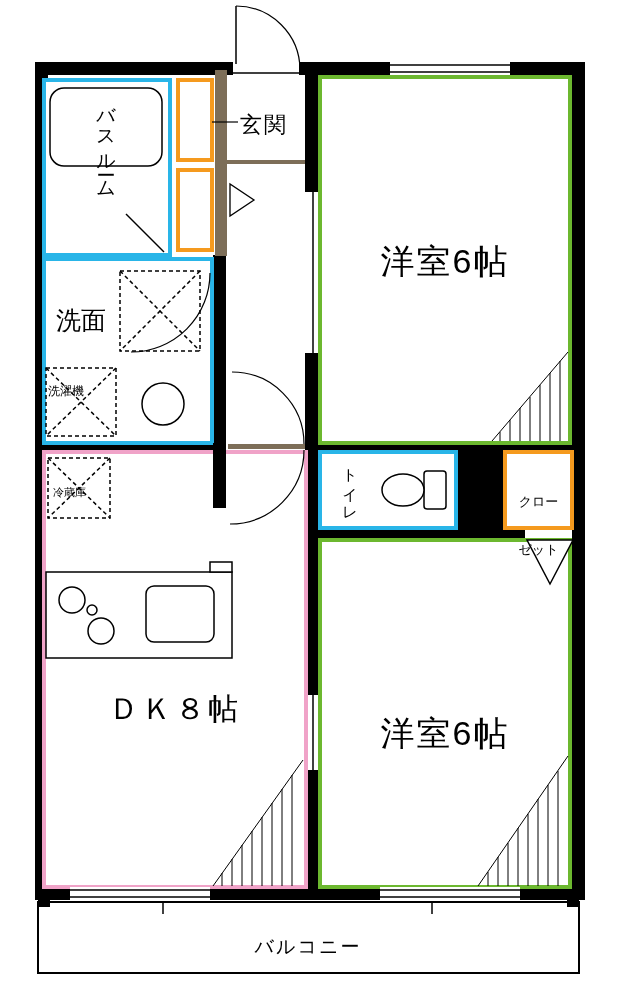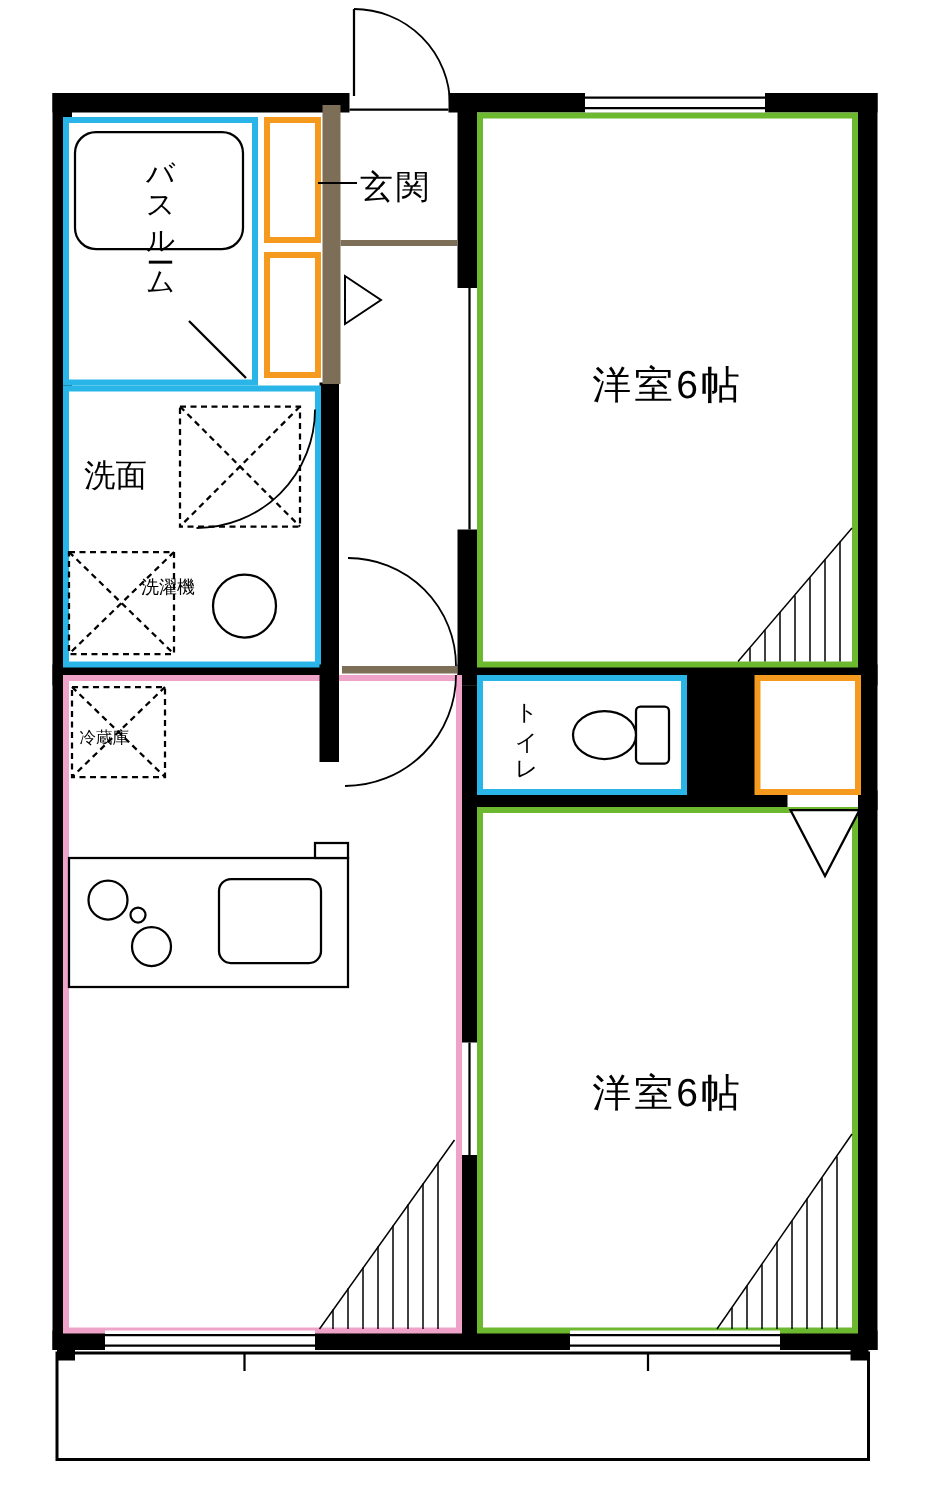--- a/index.html
+++ b/index.html
@@ -8,21 +8,21 @@
     width:617px;height:1000px;
     background:#fff;
     font-family:"Liberation Sans","DejaVu Sans",sans-serif;
     color:#000;
     overflow:hidden;
   }
   .plan svg{position:absolute;left:0;top:0;}
   .lbl{position:absolute;white-space:pre;line-height:1.25;}
   .center{text-align:center;}
   .v{writing-mode:vertical-rl;text-orientation:upright;letter-spacing:2px;line-height:1;}
-  .big{font-size:26px;letter-spacing:2px;}
+  .big{font-size:34px;letter-spacing:2px;}
 </style>
 </head>
 <body>
 
 <div class="plan">
   <svg width="617" height="1000" viewBox="0 0 617 1000">
 
     <g fill="#000">
       <rect x="35" y="62" width="198" height="13"></rect>
       <rect x="299" y="62" width="286" height="13"></rect>
@@ -152,18 +152,24 @@
       <rect x="38" y="898" width="12" height="9" fill="#000"></rect>
       <rect x="567" y="898" width="12" height="9" fill="#000"></rect>
       <line x1="163" y1="902" x2="163" y2="914" stroke="#000" stroke-width="1.5"></line>
       <line x1="432" y1="902" x2="432" y2="914" stroke="#000" stroke-width="1.5"></line>
     </g>
   </svg>
 
   <div class="lbl v" style="left:97px;top:94px;font-size:19px;">バスルーム</div>
   <div class="lbl" style="left:240px;top:111px;font-size:22px;letter-spacing:2px;">玄関</div>
   <div class="lbl center big" style="left:345px;top:240px;width:200px;">洋室6帖</div>
-  <div class="lbl" style="left:56px;top:305px;font-size:21px;text-align:center;">洗面</div>
-  <div class="lbl" style="left:48px;top:384px;font-size:12px;margin-left:46px;">洗濯機</div>
+  <div class="lbl" style="left:56px;top:305px;font-size:25px;text-align:center;">洗面</div>
+  <div class="lbl" style="left:48px;top:384px;font-size:12px;">洗濯機</div>
   <div class="lbl" style="left:53px;top:462px;font-size:11px;margin-top:24px;">冷蔵庫</div>
+  <div class="lbl center" style="left:55px;top:690px;width:240px;font-size:30px;letter-spacing:3px;">ＤＫ８帖</div>
   <div class="lbl v" style="left:343px;top:458px;font-size:15px;">トイレ</div>
+  <div class="lbl center" style="left:505px;top:461px;width:67px;font-size:13px;">
+    <span style="display:block;">クロー</span>
+    <span style="display:block;">ゼット</span>
+  </div>
   <div class="lbl center big" style="left:345px;top:712px;width:200px;">洋室6帖</div>
+  <div class="lbl center" style="left:208px;top:935px;width:200px;font-size:19px;letter-spacing:2px;">バルコニー</div>
 </div>
 
 </body></html>

